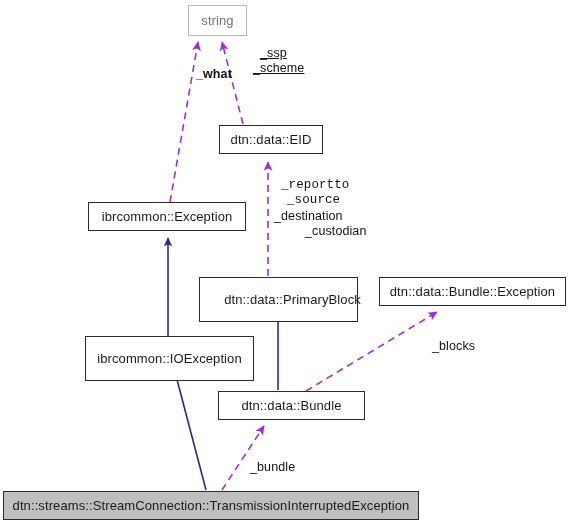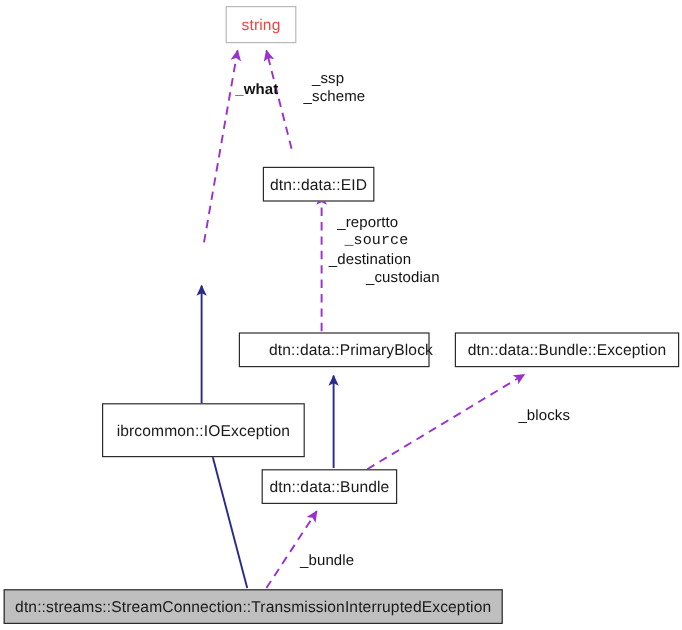--- a/index.html
+++ b/index.html
@@ -38,21 +38,21 @@
     color: #1a1a1a;
     white-space: nowrap;
     letter-spacing: 0.1px;
   }
   .node.solidbox {
     border-width: 1.4px;
     border-color: #2b2b2b;
   }
   .node.lightbox {
     border: 1px solid #b8b8b8;
-    color: #ef4444;
+    color: #737373;
   }
   .node.current {
     background: #bfbfbf;
     border: 1.4px solid #2b2b2b;
   }
   .node-label {
     pointer-events: none;
   }
   .edge-label {
     position: absolute;
@@ -95,56 +95,59 @@
 
     <path d="M 306 391 L 437 312" fill="none" stroke="#9a32cd" stroke-width="1.6" stroke-dasharray="7,5" marker-end="url(#arrow-usage)"></path>
 
     <path d="M 222 490 L 264 426" fill="none" stroke="#9a32cd" stroke-width="1.6" stroke-dasharray="7,5" marker-end="url(#arrow-usage)"></path>
   </svg>
 
   <div class="node lightbox" style="left:188px; top:5px; width:59px; height:31px;">
     <span class="node-label">string</span>
   </div>
 
-  <div class="node solidbox" style="left:219px; top:139px; width:93px; height:29px;">
+  <div class="node solidbox" style="left:219px; top:125px; width:104px; height:29px;">
     <span class="node-label">dtn::data::EID</span>
   </div>
 
+  <div class="node solidbox" style="left:88px; top:202px; width:158px; height:29px;">
+    <span class="node-label">ibrcommon::Exception</span>
+  </div>
 
-  <div class="node solidbox" style="left:199px; top:277px; width:159px; height:29px;padding-left:28px;">
+  <div class="node solidbox" style="left:199px; top:277px; width:159px; height:45px;padding-left:28px;">
     <span class="node-label">dtn::data::PrimaryBlock</span>
   </div>
 
   <div class="node solidbox" style="left:379px; top:277px; width:187px; height:29px;">
     <span class="node-label">dtn::data::Bundle::Exception</span>
   </div>
 
   <div class="node solidbox" style="left:85px; top:336px; width:169px; height:45px;">
     <span class="node-label">ibrcommon::IOException</span>
   </div>
 
-  <div class="node solidbox" style="left:218px; top:391px; width:113px; height:29px;text-align:center;">
+  <div class="node solidbox" style="left:218px; top:391px; width:147px; height:29px;text-align:center;">
     <span class="node-label">dtn::data::Bundle</span>
   </div>
 
   <div class="node current" style="left:3px; top:491px; width:416px; height:29px;">
     <span class="node-label">dtn::streams::StreamConnection::TransmissionInterruptedException</span>
   </div>
 
   <div class="edge-label" style="left:196px; top:67px;font-weight:bold;">
     <div>_what</div>
   </div>
 
-  <div class="edge-label multi" style="left:253px; top:58px;">
+  <div class="edge-label multi" style="left:253px; top:46px;text-decoration:underline;">
     <div style="padding-left:7px;">_ssp</div>
     <div>_scheme</div>
   </div>
 
   <div class="edge-label multi" style="left:272px; top:178px;">
-    <div style="padding-left:9px;">_reportto</div>
+    <div style="padding-left:9px;font-family:Liberation Mono, monospace;">_reportto</div>
     <div style="padding-left:15px;font-family:Liberation Mono, monospace;">_source</div>
     <div style="padding-left:2px;">_destination</div>
     <div style="padding-left:5px;margin-left:28px;">_custodian</div>
   </div>
 
   <div class="edge-label" style="left:396px; top:339px;margin-left:36px;">
     <div>_blocks</div>
   </div>
 
   <div class="edge-label" style="left:250px; top:460px;">

